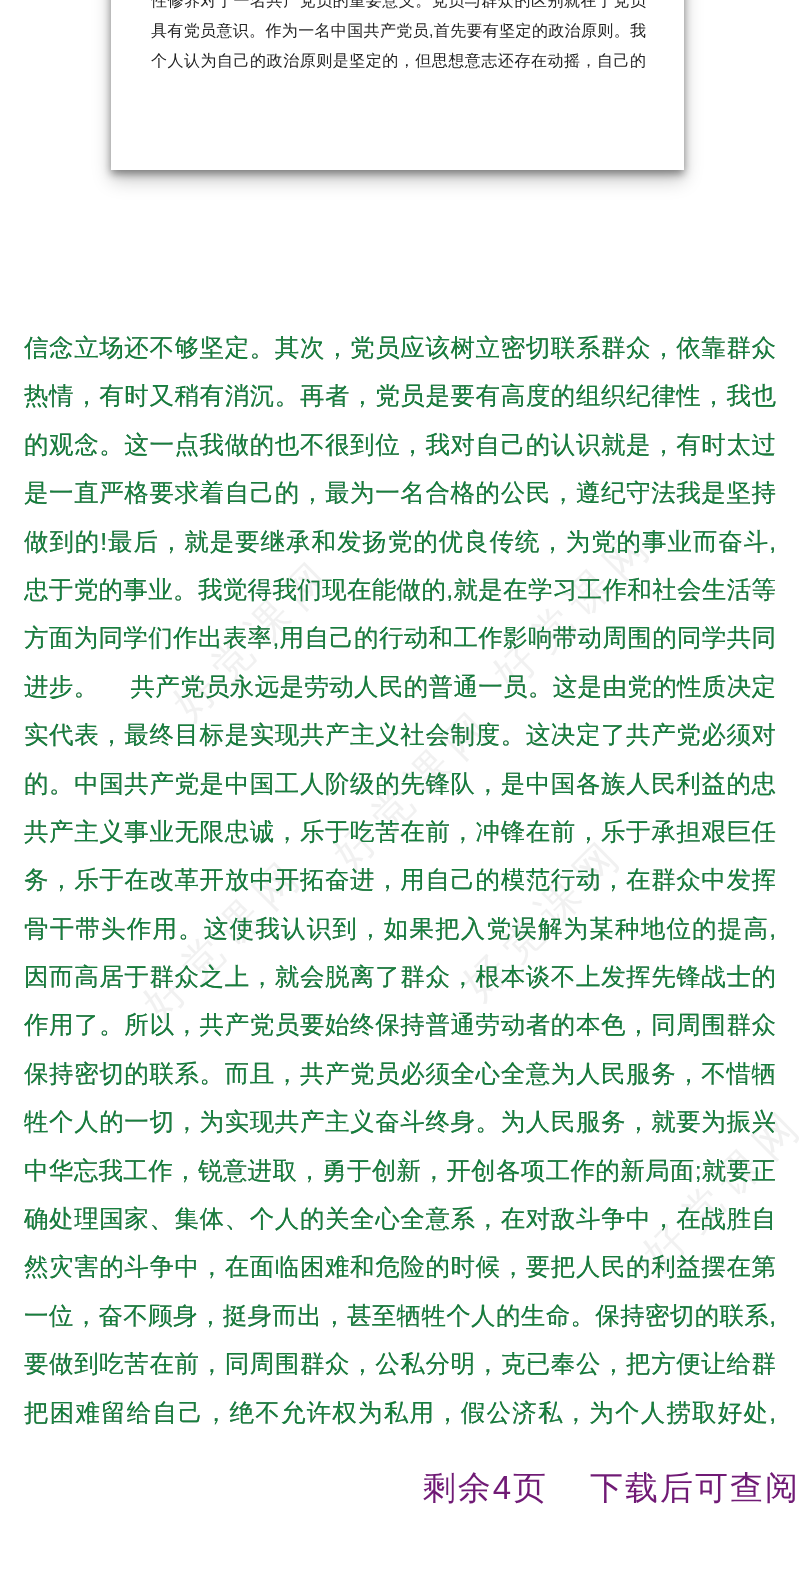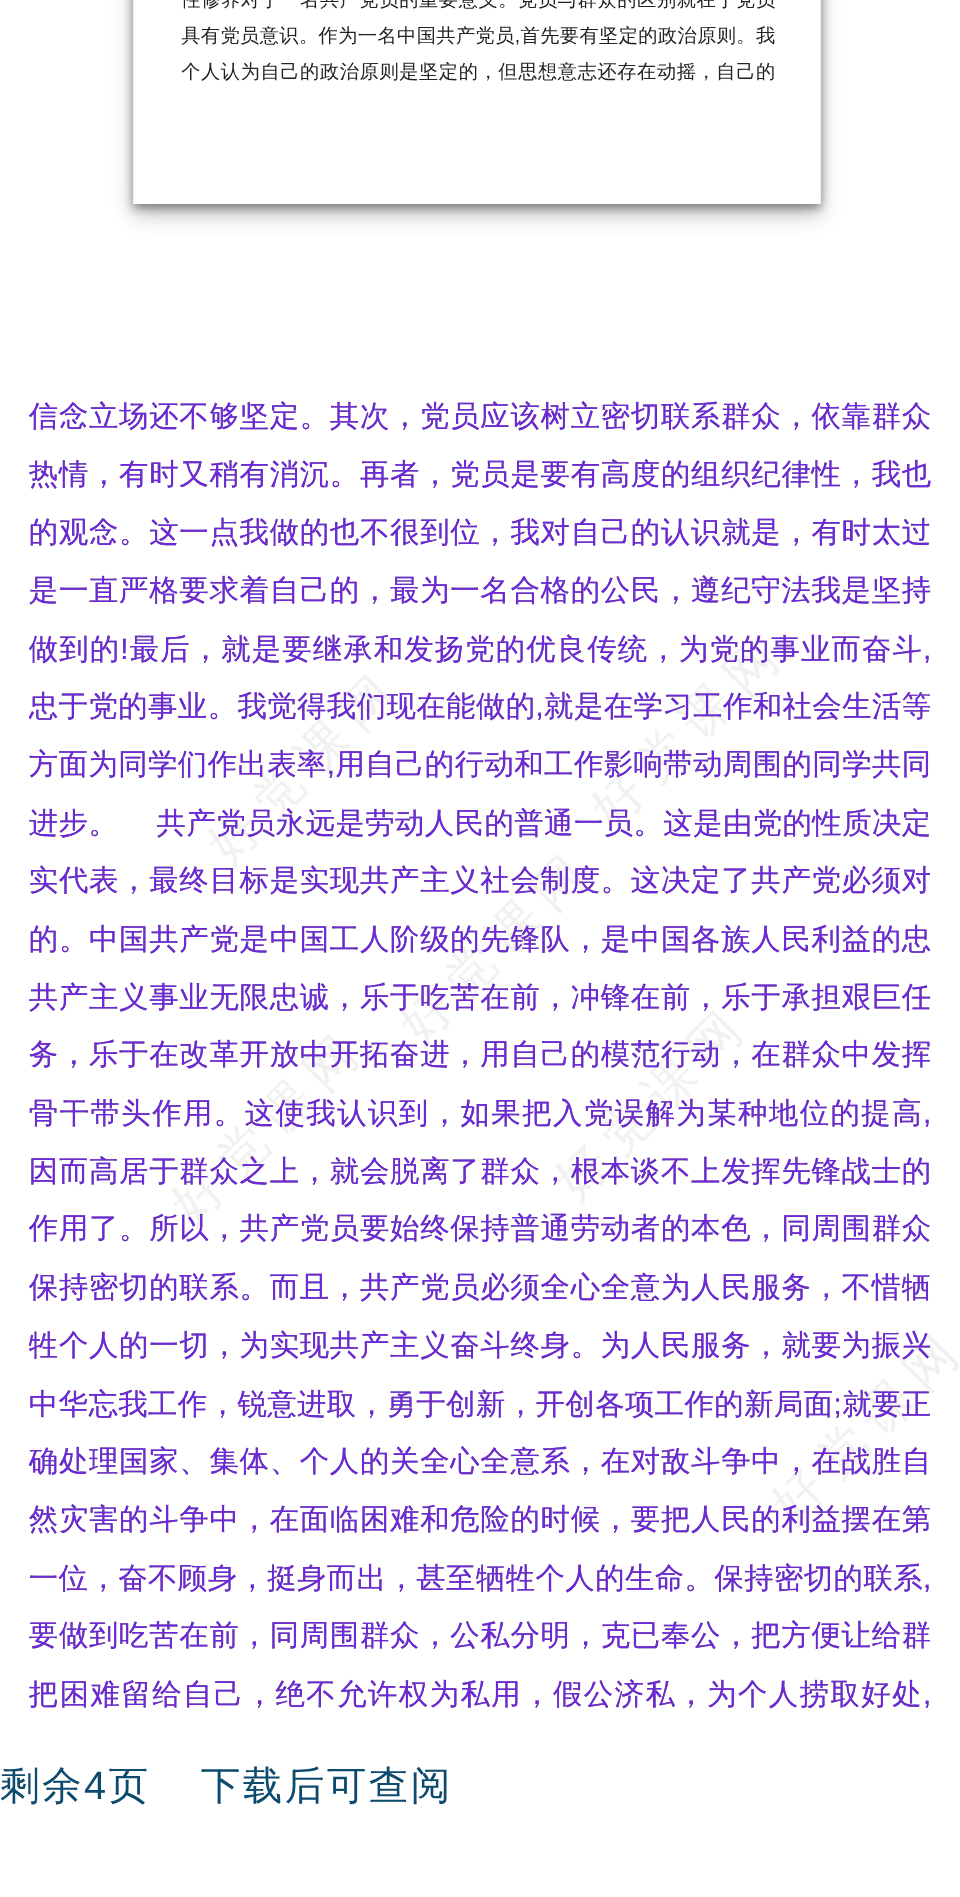--- a/index.html
+++ b/index.html
@@ -64,38 +64,39 @@
     position: absolute;
     left: 24px;
     right: 24px;
     top: 324px;
     z-index: 1;
   }
   .doc-body .jline {
     font-size: 24.5px;
     line-height: 48.4px;
     height: 48.4px;
-    color: #6d28d9;
+    color: #15803d;
     text-align: justify;
     text-align-last: justify;
     overflow: hidden;
     text-shadow: 0 0 0.4px rgba(0,0,0,0.55);
   }
 
   
   .footer-note {
     position: absolute;
     left: 0;
     right: 0;
     top: 1466px;
-    text-align: left;
+    text-align: right;
     z-index: 1;
     font-size: 33px;
-    color: #0c4a6e;
+    color: #701a75;
     letter-spacing: 2px;
+    padding-left: 37px;
   }
   .footer-note .hint { margin-left: 42px; }
 </style>
 </head>
 <body>
 
 <div class="wm-layer">
   <span class="wm">好党课网</span>
   <span class="wm">好党课网</span>
   <span class="wm">好党课网</span>

